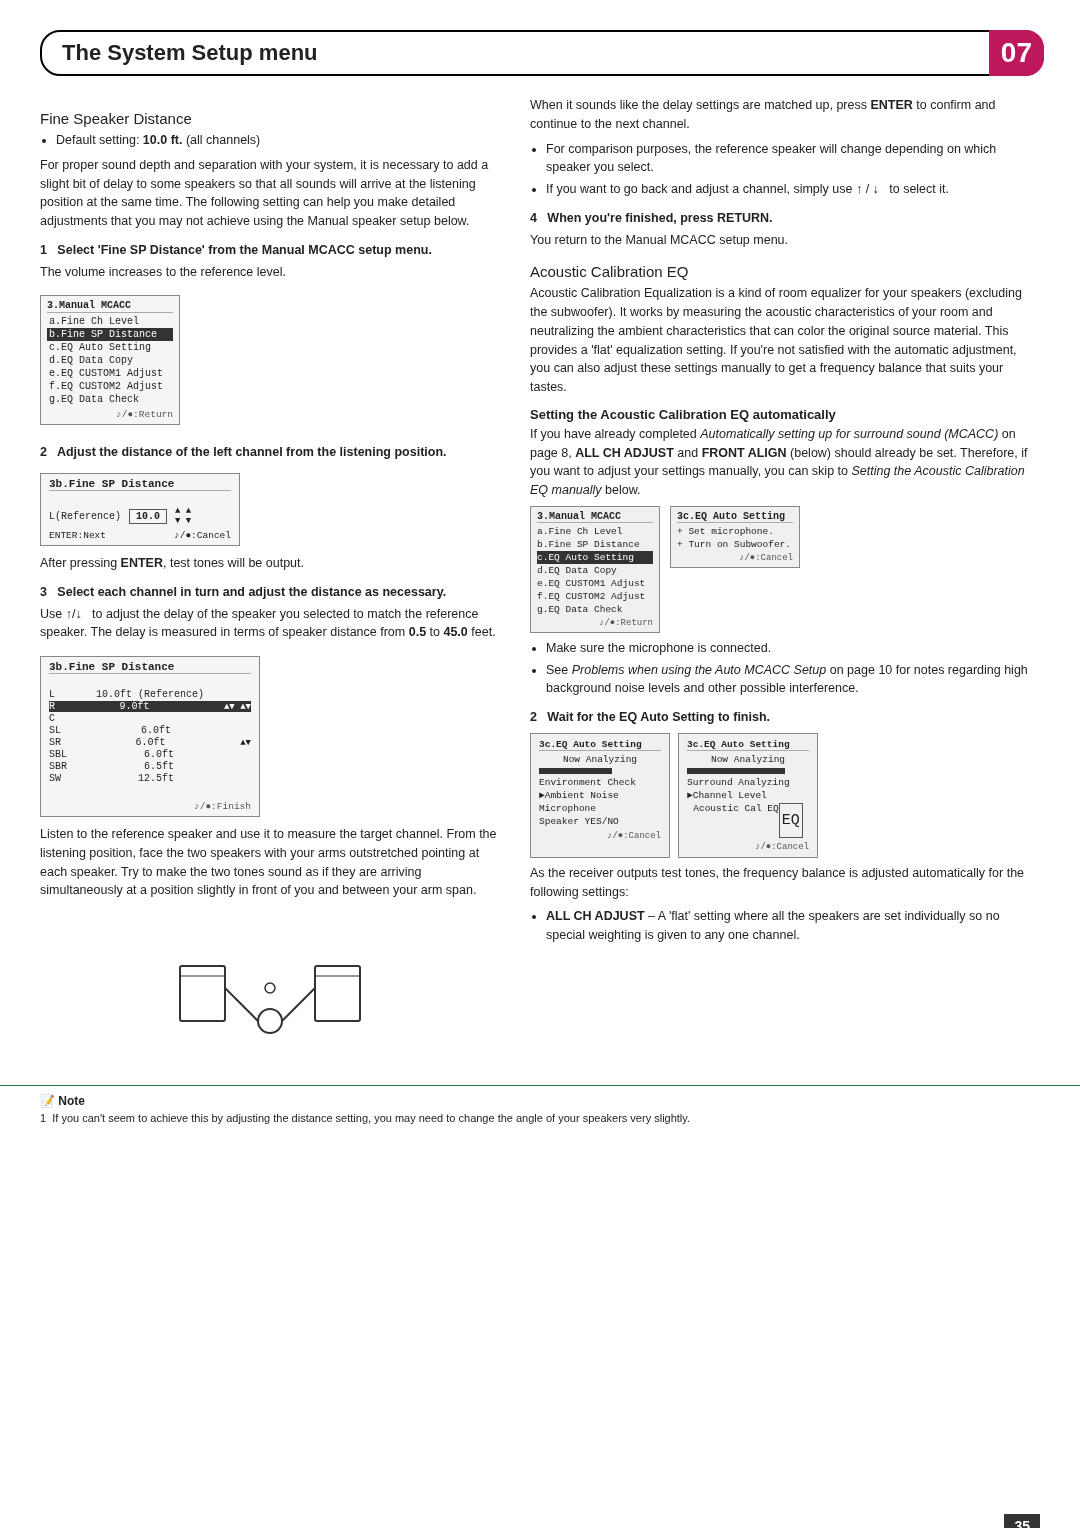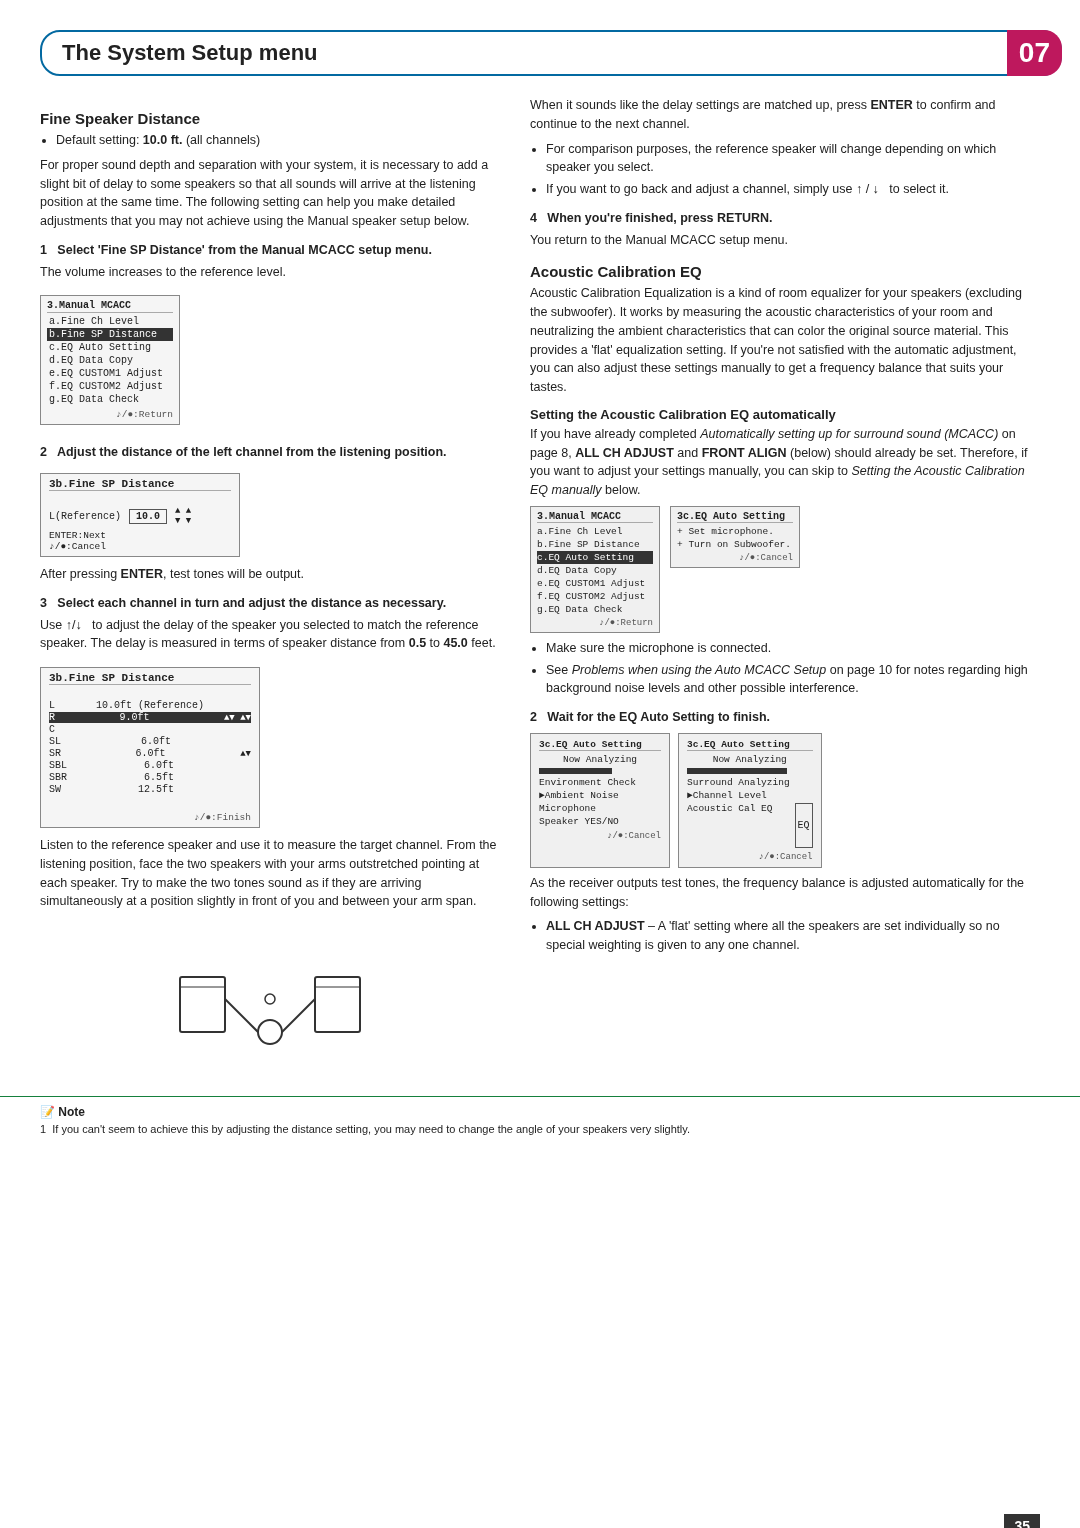--- a/index.html
+++ b/index.html
@@ -17,23 +17,23 @@
       width: 1080px;
       min-height: 1528px;
       padding: 0;
       position: relative;
     }
 
     
     .header-bar {
       display: flex;
       align-items: center;
-      border: 2px solid #0369a1;
+      border: 2px solid #000000;
       border-radius: 20px;
-      margin: 30px 18px 20px 40px;
+      margin: 30px 36px 20px 40px;
       padding: 8px 20px;
       position: relative;
     }
     .header-title {
       font-size: 22px;
       font-weight: bold;
       flex: 1;
     }
     .chapter-number {
       font-size: 28px;
@@ -61,21 +61,21 @@
       width: 460px;
       flex-shrink: 0;
     }
     .right-col {
       flex: 1;
     }
 
     
     .section-title {
       font-size: 15px;
-      font-weight: bold;
+      font-weight: normal;
       margin-bottom: 4px;
       margin-top: 14px;
     }
     .subsection-title {
       font-size: 13px;
       font-weight: bold;
       margin-bottom: 3px;
       margin-top: 10px;
     }
 
@@ -335,21 +335,21 @@
         <p class="step-label"><b>2&nbsp;&nbsp; Adjust the distance of the left channel from the listening position.</b></p>
 
         <div>
           <div class="dist-box">
             <div class="dist-title">3b.Fine SP Distance</div>
             <div style="display:flex; align-items:center; gap:8px; margin-bottom:4px;">
               <span>L(Reference)</span>
               <span style="border:1px solid #555; padding:1px 6px; font-weight:bold;">10.0</span>
               <span style="font-size:9px;">▲ ▲<br>▼ ▼</span>
             </div>
-            <div style="display:flex; justify-content:space-between; font-size:9.5px;flex-direction:column;">
+            <div style="display:flex; justify-content:space-between; font-size:9.5px;">
               <span>ENTER:Next</span>
               <span>♪/●:Cancel</span>
             </div>
           </div>
         </div>
 
         <p>After pressing <b>ENTER</b>, test tones will be output.</p>
 
         <p class="step-label"><b>3&nbsp;&nbsp; Select each channel in turn and adjust the distance as necessary.</b></p>
         <p>Use ↑/↓ &nbsp; to adjust the delay of the speaker you selected to match the reference speaker. The delay is measured in terms of speaker distance from <b>0.5</b> to <b>45.0</b> feet.</p>
@@ -480,23 +480,23 @@
             <div class="ab-row">Microphone</div>
             <div class="ab-row">Speaker YES/NO</div>
             <div class="ab-footer">♪/●:Cancel</div>
           </div>
           <div class="analyze-box">
             <div class="ab-title">3c.EQ Auto Setting</div>
             <div class="ab-subtitle">Now Analyzing</div>
             <div class="progress-bar" style="width:80%;"></div>
             <div class="ab-row">Surround Analyzing</div>
             <div class="ab-row">►Channel Level</div>
-            <div class="ab-row" style="display:flex; justify-content:flex-start;gap:22px;">
+            <div class="ab-row" style="display:flex; justify-content:center;">
               <span>Acoustic Cal EQ</span>
-              <span style="border:1px solid #555; font-size:10px; padding:16px 2px;">EQ</span>
+              <span style="border:1px solid #555; font-size:15px; padding:8px 2px;">EQ</span>
             </div>
             <div class="ab-footer">♪/●:Cancel</div>
           </div>
         </div>
 
         <p>As the receiver outputs test tones, the frequency balance is adjusted automatically for the following settings:</p>
         <ul class="bullet-list">
           <li><b>ALL CH ADJUST</b> – A 'flat' setting where all the speakers are set individually so no special weighting is given to any one channel.</li>
         </ul>
 

